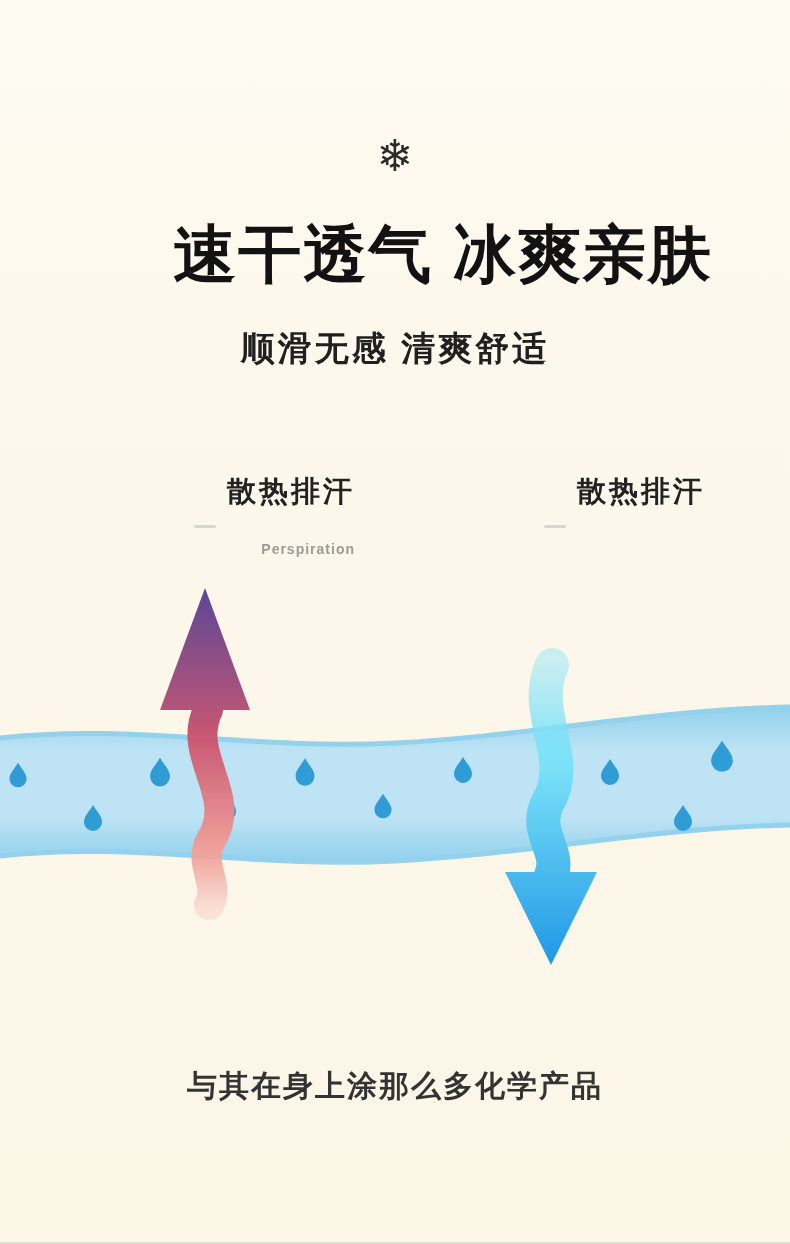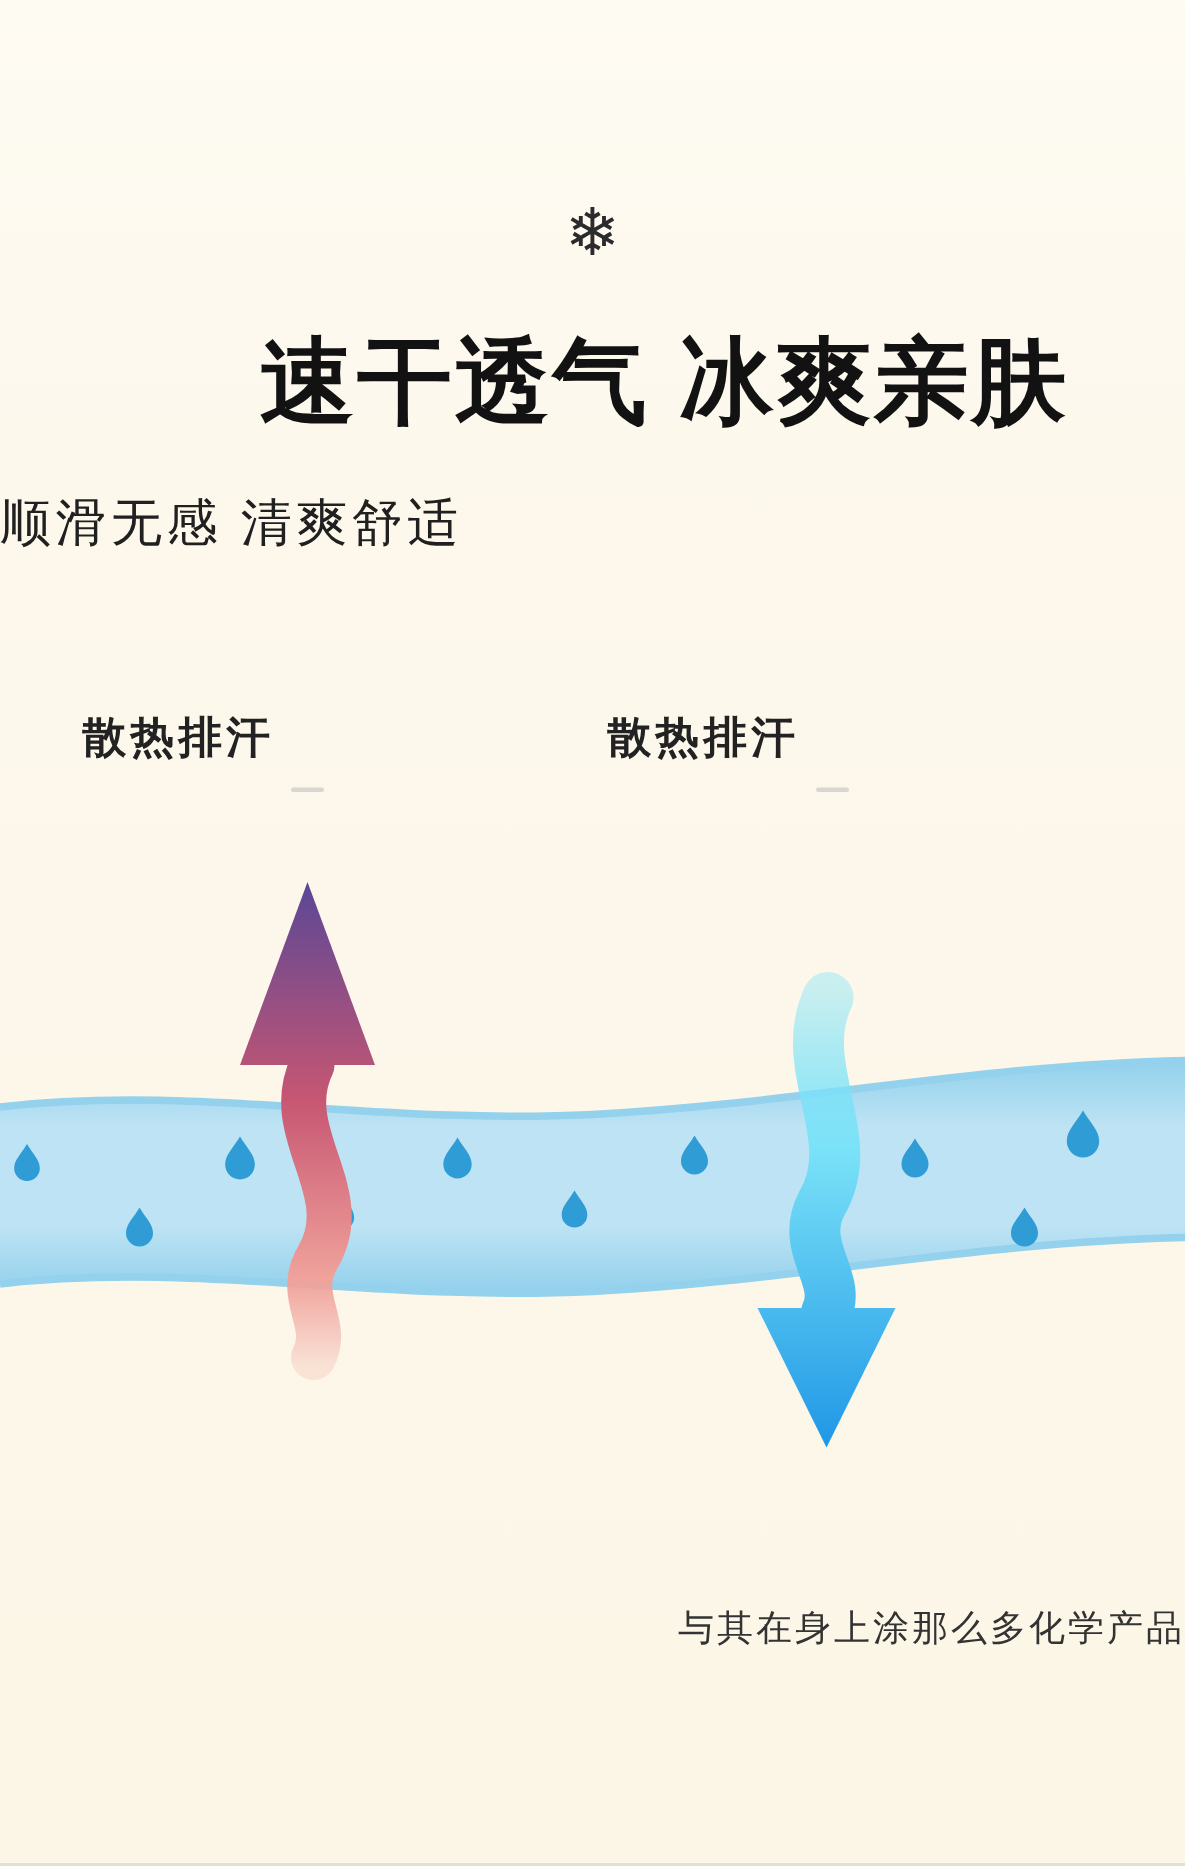--- a/index.html
+++ b/index.html
@@ -16,64 +16,65 @@
     position:absolute;top:134px;left:0;width:100%;
     text-align:center;font-size:44px;line-height:1;color:#2b2b2b;
   }
   .title{
     position:absolute;top:212px;left:0;width:100%;
     text-align:center;font-size:63px;font-weight:700;
     letter-spacing:2px;color:#121212;margin:0;padding-left:48px;
   }
   .subtitle{
     position:absolute;top:326px;left:0;width:100%;
-    font-size:34px;font-weight:400;
+    text-align:center;font-size:34px;font-weight:700;
     letter-spacing:3px;color:#202020;
   }
   .feature-col{
-    position:absolute;top:472px;width:300px;text-align:left;
+    position:absolute;top:472px;width:300px;text-align:right;
   }
   .feature-col.left{left:55px;}
   .feature-col.right{left:405px;}
   .feature-title{
     font-size:29px;font-weight:700;letter-spacing:3px;color:#222;
   }
   .feature-divider{
     width:22px;height:3px;border-radius:2px;background:#d8d6d1;
     margin:13px auto 13px;
   }
   .feature-sub{
     font-size:14px;font-weight:600;letter-spacing:1px;color:#9b9b98;
   }
   .diagram{
     position:absolute;top:560px;left:0;width:790px;height:430px;display:block;
   }
   .footer{
     position:absolute;top:1062px;left:0;width:100%;
-    text-align:right;font-size:24px;letter-spacing:2px;
-    color:#333;line-height:48px;font-weight:400;
+    text-align:center;font-size:30px;letter-spacing:2px;
+    color:#333;line-height:48px;font-weight:700;
   }
   .bottom-hairline{
     position:absolute;left:0;bottom:0;width:100%;height:2px;background:#e2dfd7;
   }
 </style>
 </head>
 <body>
 
 <div class="page">
 
   <div class="snowflake">❄</div>
 
   <h1 class="title">速干透气 冰爽亲肤</h1>
 
   <div class="subtitle">顺滑无感 清爽舒适</div>
 
   <div class="feature-col left">
     <div class="feature-title">散热排汗</div>
     <div class="feature-divider"></div>
+    <div class="feature-sub">Perspiration</div>
   </div>
 
   <div class="feature-col right">
     <div class="feature-title">散热排汗</div>
     <div class="feature-divider"></div>
   </div>
 
   <svg class="diagram" viewBox="0 0 790 430" aria-hidden="true">
     <defs>
       <linearGradient id="gradBand" x1="0" y1="148" x2="0" y2="300" gradientUnits="userSpaceOnUse">

